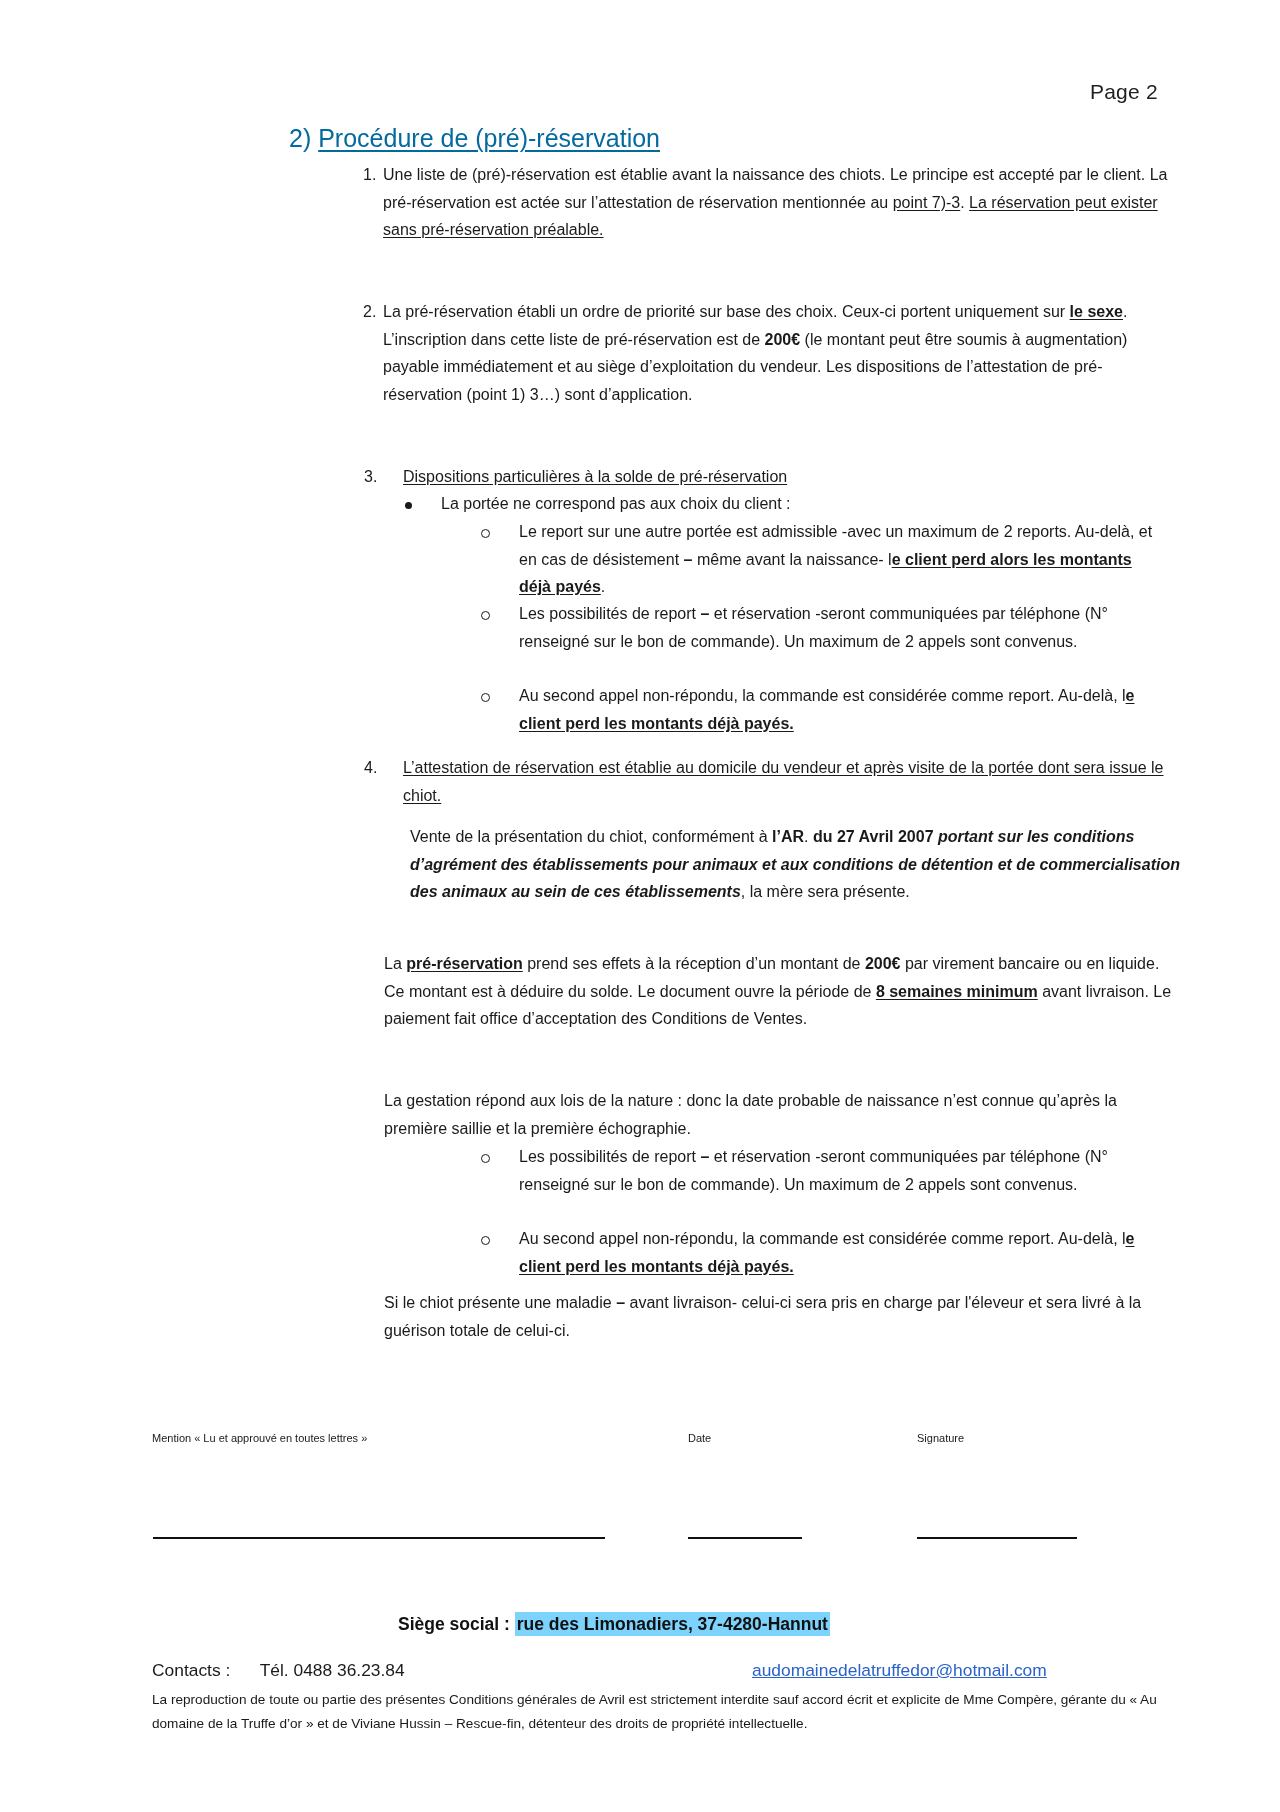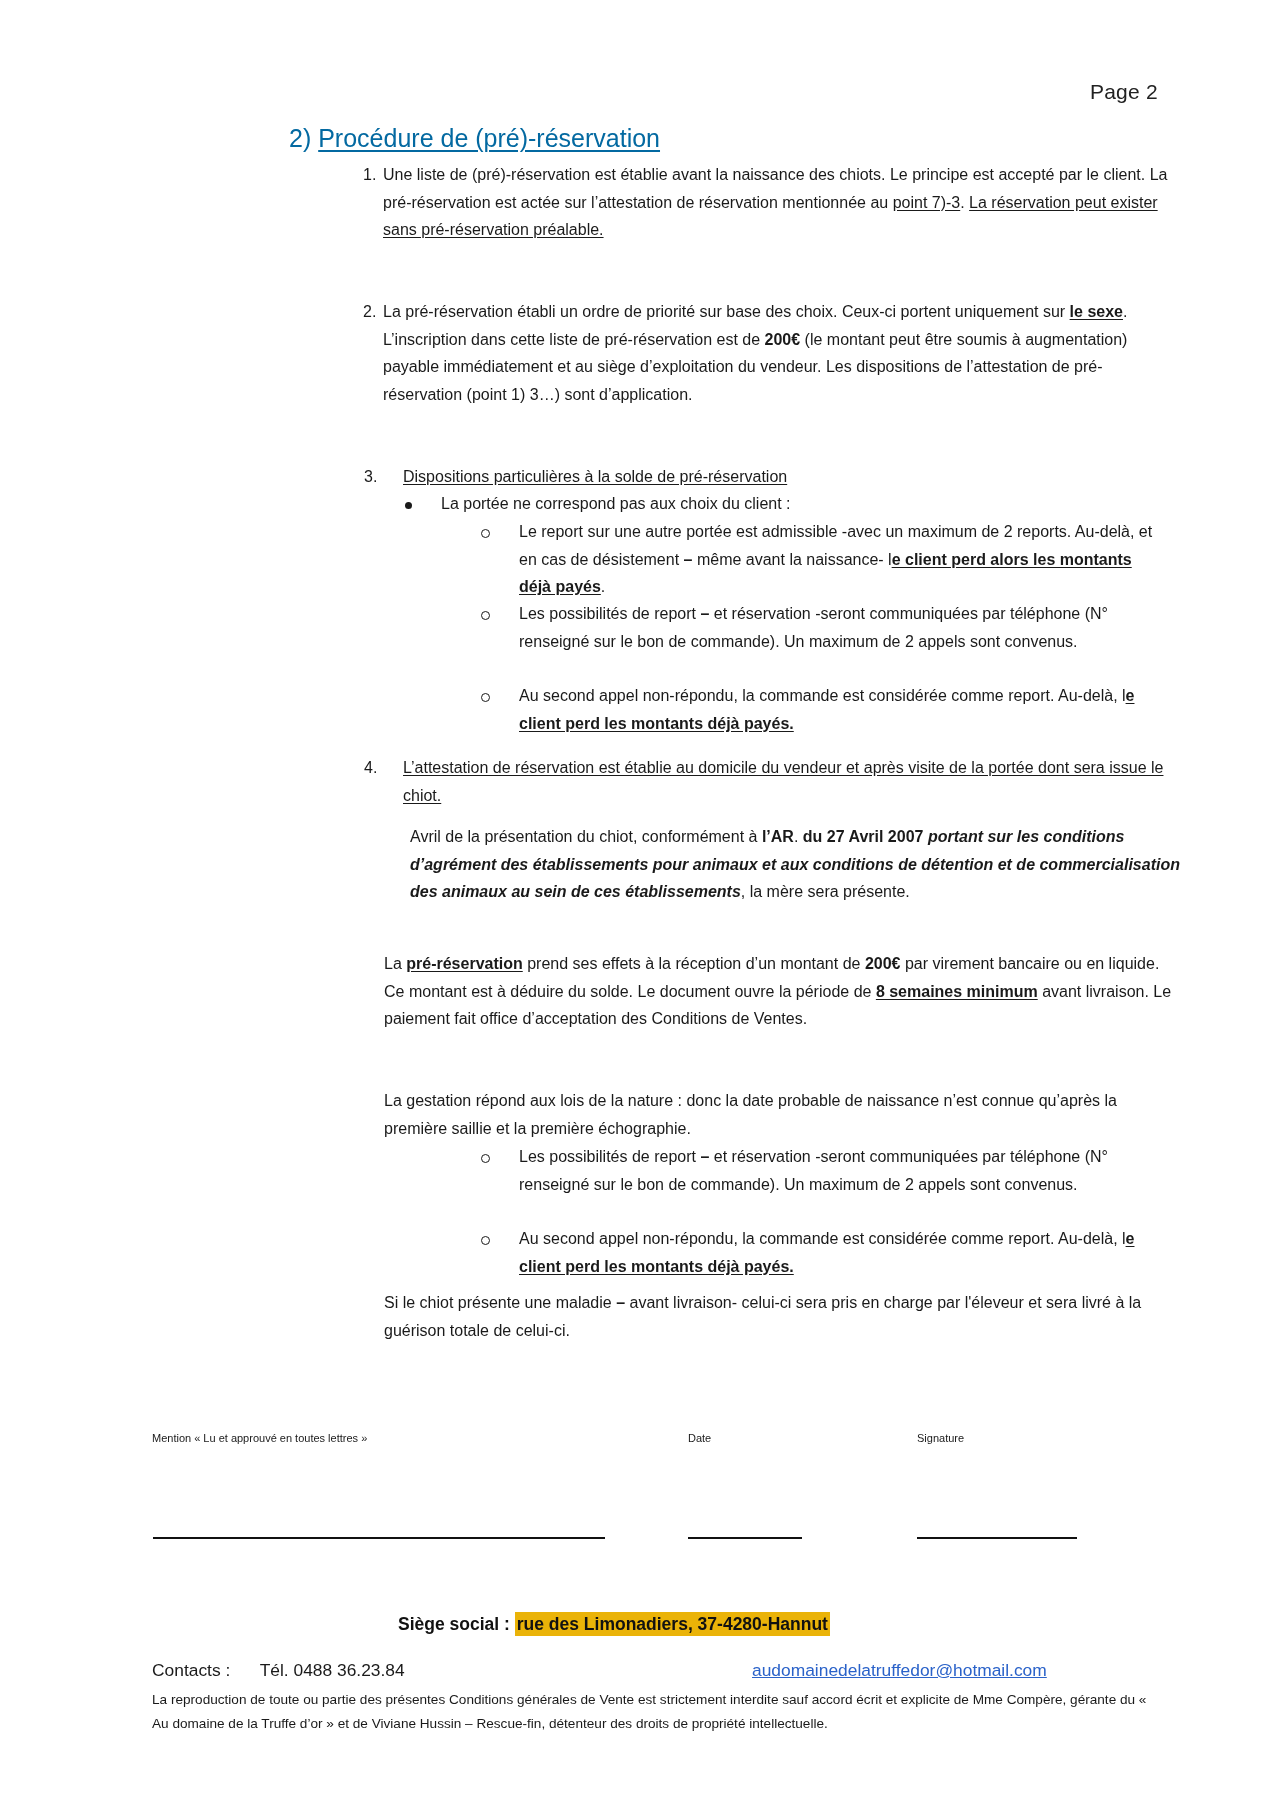--- a/index.html
+++ b/index.html
@@ -73,21 +73,21 @@
       border-top: 2.5px solid #111;
     }
     .siege {
       top: 1614px;
       left: 398px;
       font-size: 17.5px;
       font-weight: bold;
       white-space: nowrap;
       color: #111;
     }
-    .siege .addr { background: #eab308; padding: 2px 2px; }
+    .siege .addr { background: #7dd3fc; padding: 2px 2px; }
     .contacts {
       top: 1660px;
       left: 152px;
       font-size: 17.4px;
       white-space: nowrap;
     }
     .email {
       top: 1660px;
       left: 752px;
       font-size: 17.4px;
@@ -149,21 +149,21 @@
   <div class="para" style="top:682px; left:519px; width:650px;">
     <span>Au second appel non-répondu, la commande est considérée comme report. Au-delà, l</span><span class="u b">e client perd les montants déjà payés.</span>
   </div>
 </div>
 
 <div class="body-text">
   <span class="num" style="top:754px; left:364px;">4.</span>
   <div class="para u" style="top:754px; left:403px; width:770px;">L’attestation de réservation est établie au domicile du vendeur et après visite de la portée dont sera issue le chiot.</div>
 
   <div class="para" style="top:823px; left:410px; width:770px;">
-    <span>Avril de la présentation du chiot, conformément à </span><span class="b">l’AR</span><span>. </span><span class="b">du 27 Avril 2007</span><span class="b i"> portant sur les conditions d’agrément des établissements pour animaux et aux conditions de détention et de commercialisation des animaux au sein de ces établissements</span><span>, la mère sera présente.</span>
+    <span>Vente de la présentation du chiot, conformément à </span><span class="b">l’AR</span><span>. </span><span class="b">du 27 Avril 2007</span><span class="b i"> portant sur les conditions d’agrément des établissements pour animaux et aux conditions de détention et de commercialisation des animaux au sein de ces établissements</span><span>, la mère sera présente.</span>
   </div>
 </div>
 
 <div class="body-text para" style="top:950px; left:384px; width:790px;">
   <span>La </span><span class="u b">pré-réservation</span><span> prend ses effets à la réception d’un montant de </span><span class="b">200€</span><span> par virement bancaire ou en liquide. Ce montant est à déduire du solde. Le document ouvre la période de </span><span class="u b">8 semaines minimum</span><span> avant livraison. Le paiement fait office d’acceptation des Conditions de Ventes.</span>
 </div>
 
 <div class="body-text para" style="top:1087px; left:384px; width:790px;">La gestation répond aux lois de la nature : donc la date probable de naissance n’est connue qu’après la première saillie et la première échographie.</div>
 
 <span class="bullet-o" style="top:1154px; left:481px;"></span>
@@ -193,13 +193,13 @@
 </div>
 
 <div class="abs contacts">
   <span>Contacts :</span>
   <span style="display:inline-block; width:20px;"></span>
   <span>Tél. 0488 36.23.84</span>
 </div>
 
 <a class="abs email" href="#">audomainedelatruffedor@hotmail.com</a>
 
-<div class="abs copyright">La reproduction de toute ou partie des présentes Conditions générales de Vente est strictement interdite sauf accord écrit et explicite de Mme Compère, gérante du « Au domaine de la Truffe d’or » et de Viviane Hussin – Rescue-fin, détenteur des droits de propriété intellectuelle.</div>
+<div class="abs copyright">La reproduction de toute ou partie des présentes Conditions générales de Avril est strictement interdite sauf accord écrit et explicite de Mme Compère, gérante du « Au domaine de la Truffe d’or » et de Viviane Hussin – Rescue-fin, détenteur des droits de propriété intellectuelle.</div>
 
 </body></html>

